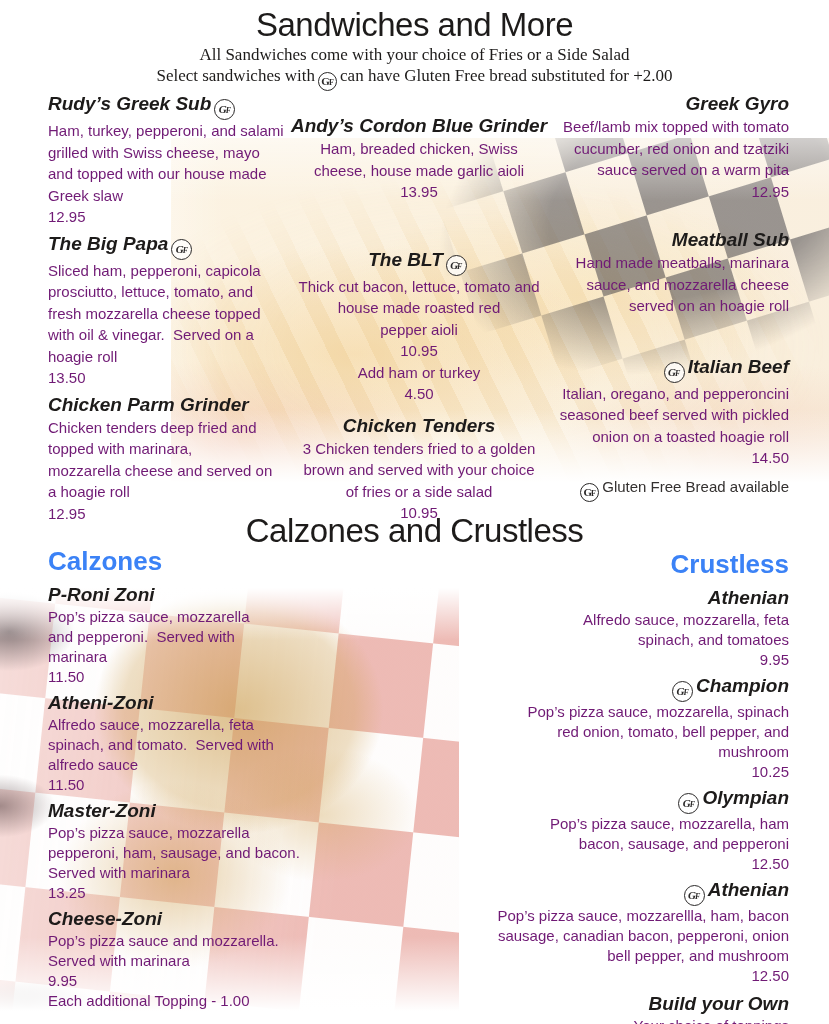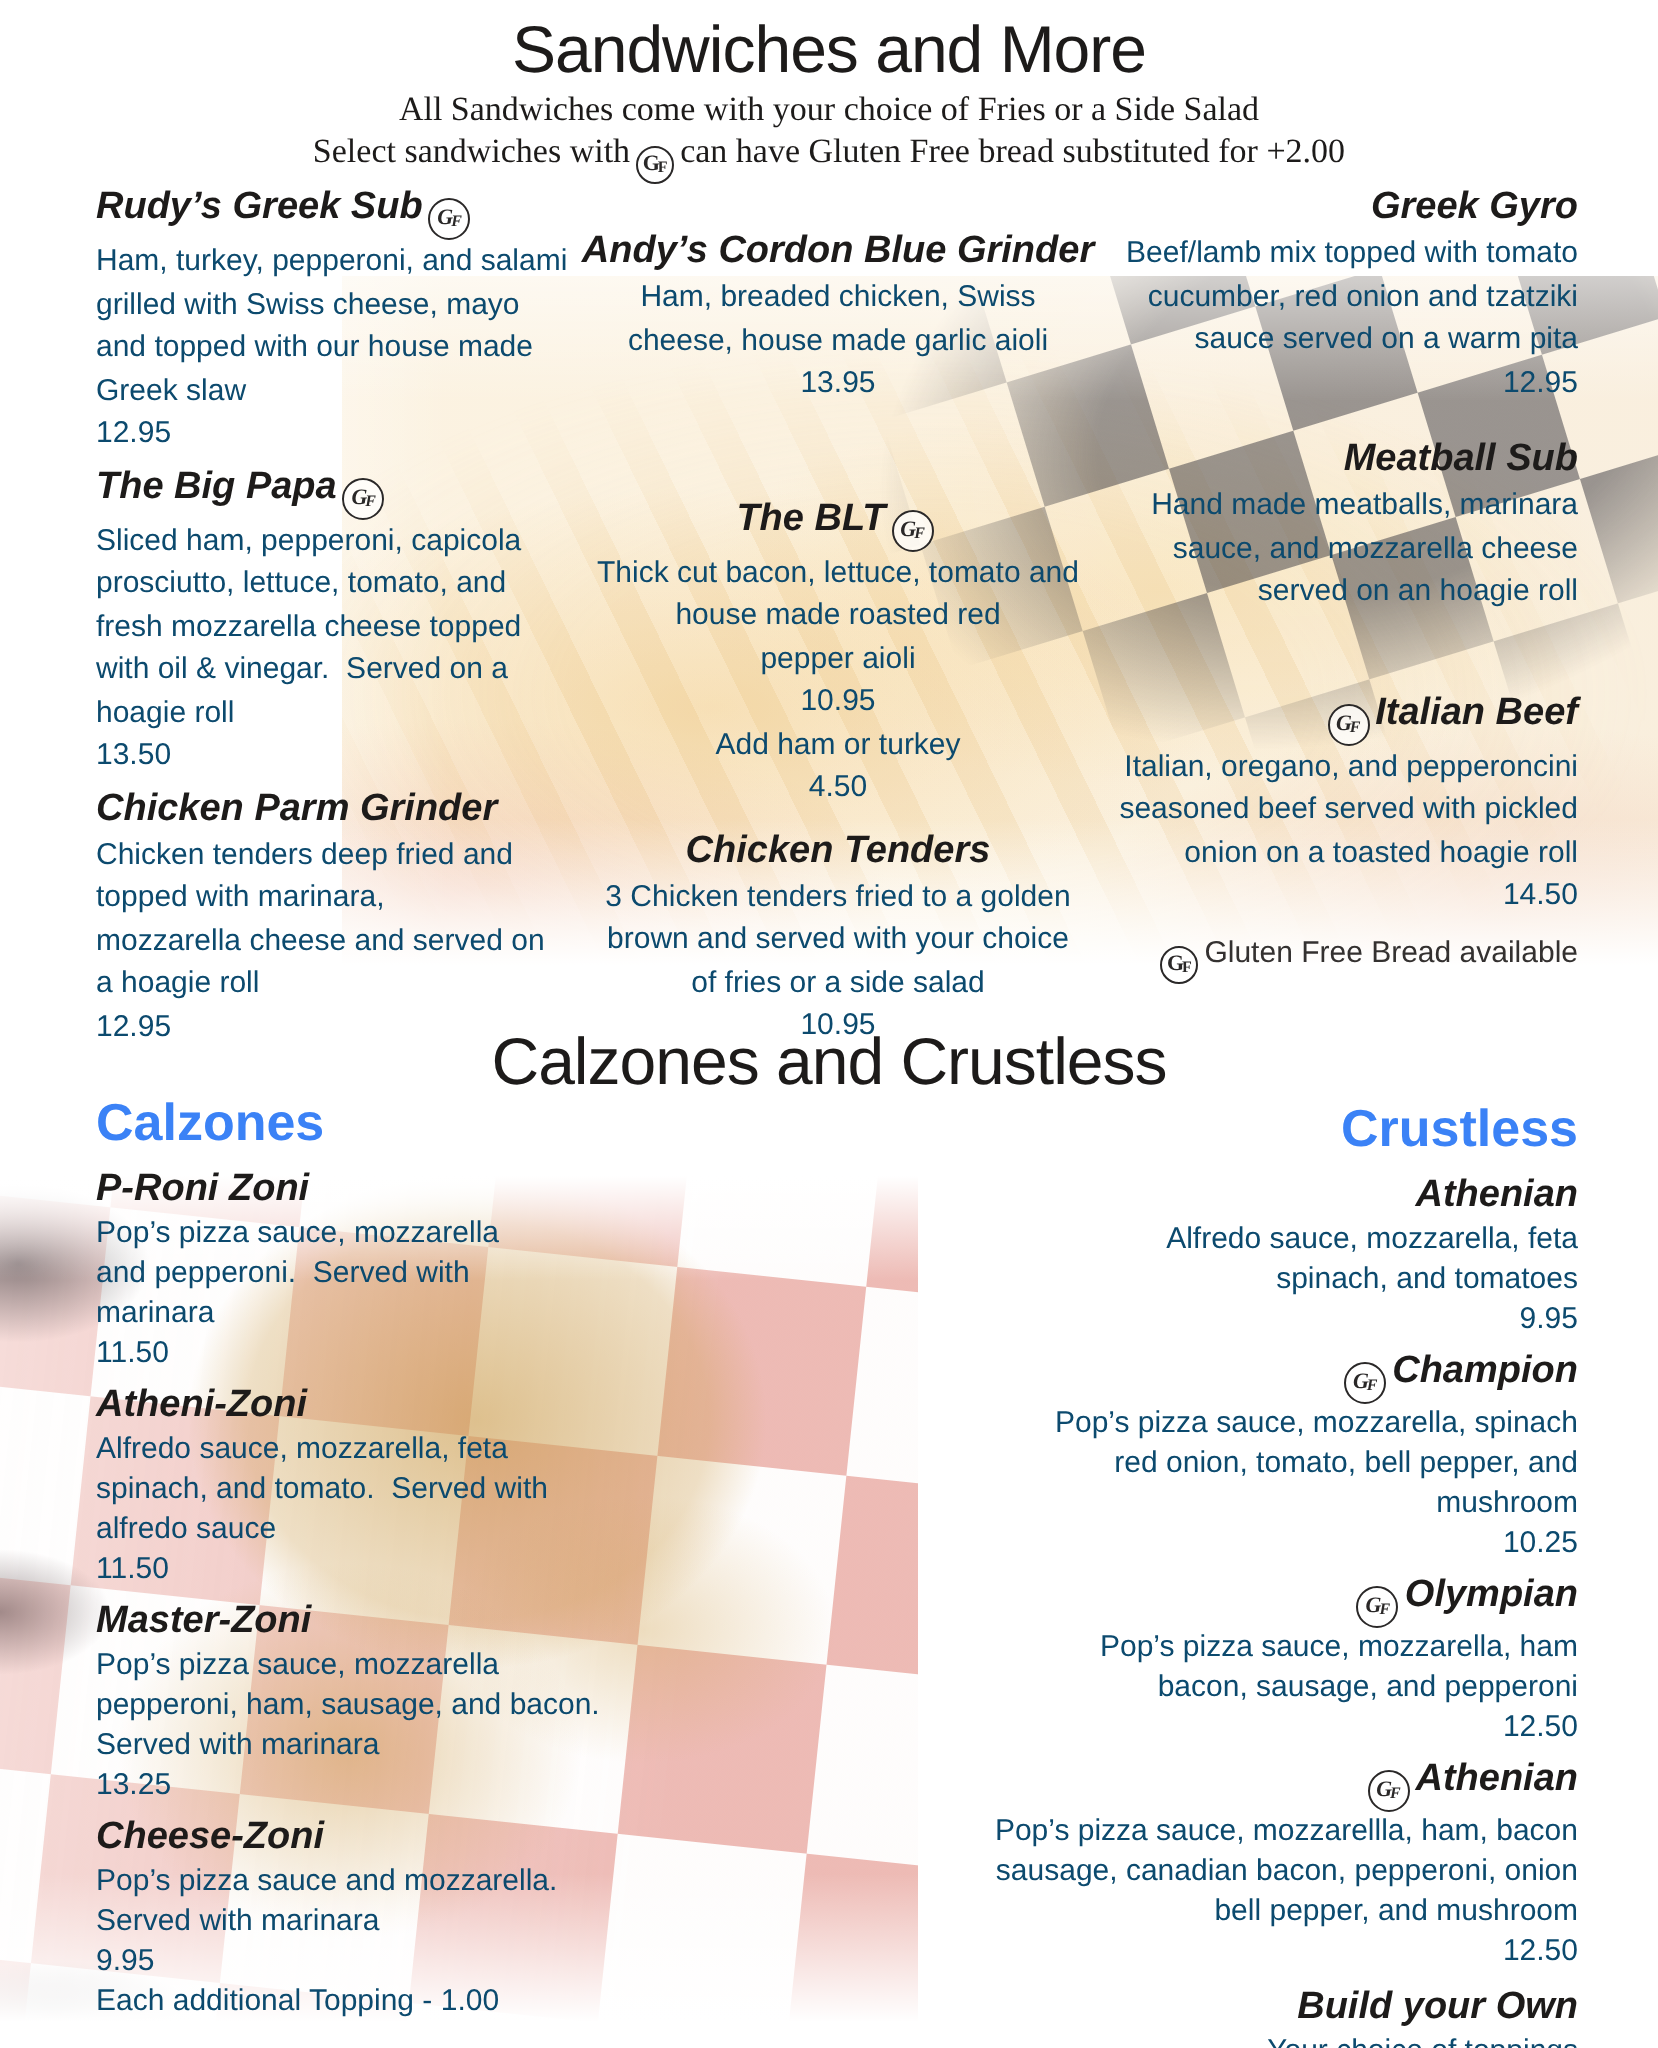--- a/index.html
+++ b/index.html
@@ -52,25 +52,25 @@
 
   .col{position:absolute;z-index:1;}
   #s1-left{left:48px;top:92px;width:258px;}
   #s1-mid{left:283px;top:114px;width:272px;text-align:center;}
   #s1-right{left:529px;top:92px;width:260px;text-align:right;}
   #s2-left{left:48px;top:545px;width:285px;}
   #s2-right{left:489px;top:548px;width:300px;text-align:right;}
 
   .item{margin:0 0 4px 0;}
   .item h3{font-size:19px;line-height:24px;font-weight:700;margin:0;color:#1d1b1a;font-style:italic;}
-  .desc,.price,.extra{font-size:15px;line-height:21.5px;margin:0;white-space:pre-wrap;color:#0c4a6e;}
+  .desc,.price,.extra{font-size:15px;line-height:21.5px;margin:0;white-space:pre-wrap;color:#701a75;}
   #s2-left .desc,#s2-left .price,#s2-left .extra,
   #s2-right .desc,#s2-right .price,#s2-right .extra{line-height:20px;}
   .subhead{font-size:26px;line-height:32px;font-weight:700;margin:0 0 6px 0;color:#3b82f6;}
-  .mb45{margin-bottom:45px;} .mb38{margin-bottom:38px;} .mb20{margin-bottom:16px;}
+  .mb45{margin-bottom:45px;} .mb38{margin-bottom:38px;} .mb20{margin-bottom:26px;}
   .mb9{margin-bottom:9px;} .mt6{margin-top:6px;}
   .gfnote{font-size:15px;line-height:20px;margin-top:8px;color:#343130;}
 
   
   .gf{display:inline-flex;align-items:center;justify-content:center;box-sizing:border-box;
       width:19px;height:19px;border:1.5px solid #2a2828;border-radius:50%;
       vertical-align:-4px;margin:0 3px;background:rgba(255,255,255,.75);color:#2a2828;}
   .gf .g{font-family:"Liberation Serif",serif;font-size:11px;font-weight:700;line-height:1;}
   .gf .f{font-family:"Liberation Serif",serif;font-size:8px;font-weight:700;line-height:1;margin:3px 0 0 -1px;}
   .item h3 .gf{width:21px;height:21px;vertical-align:-3px;}

